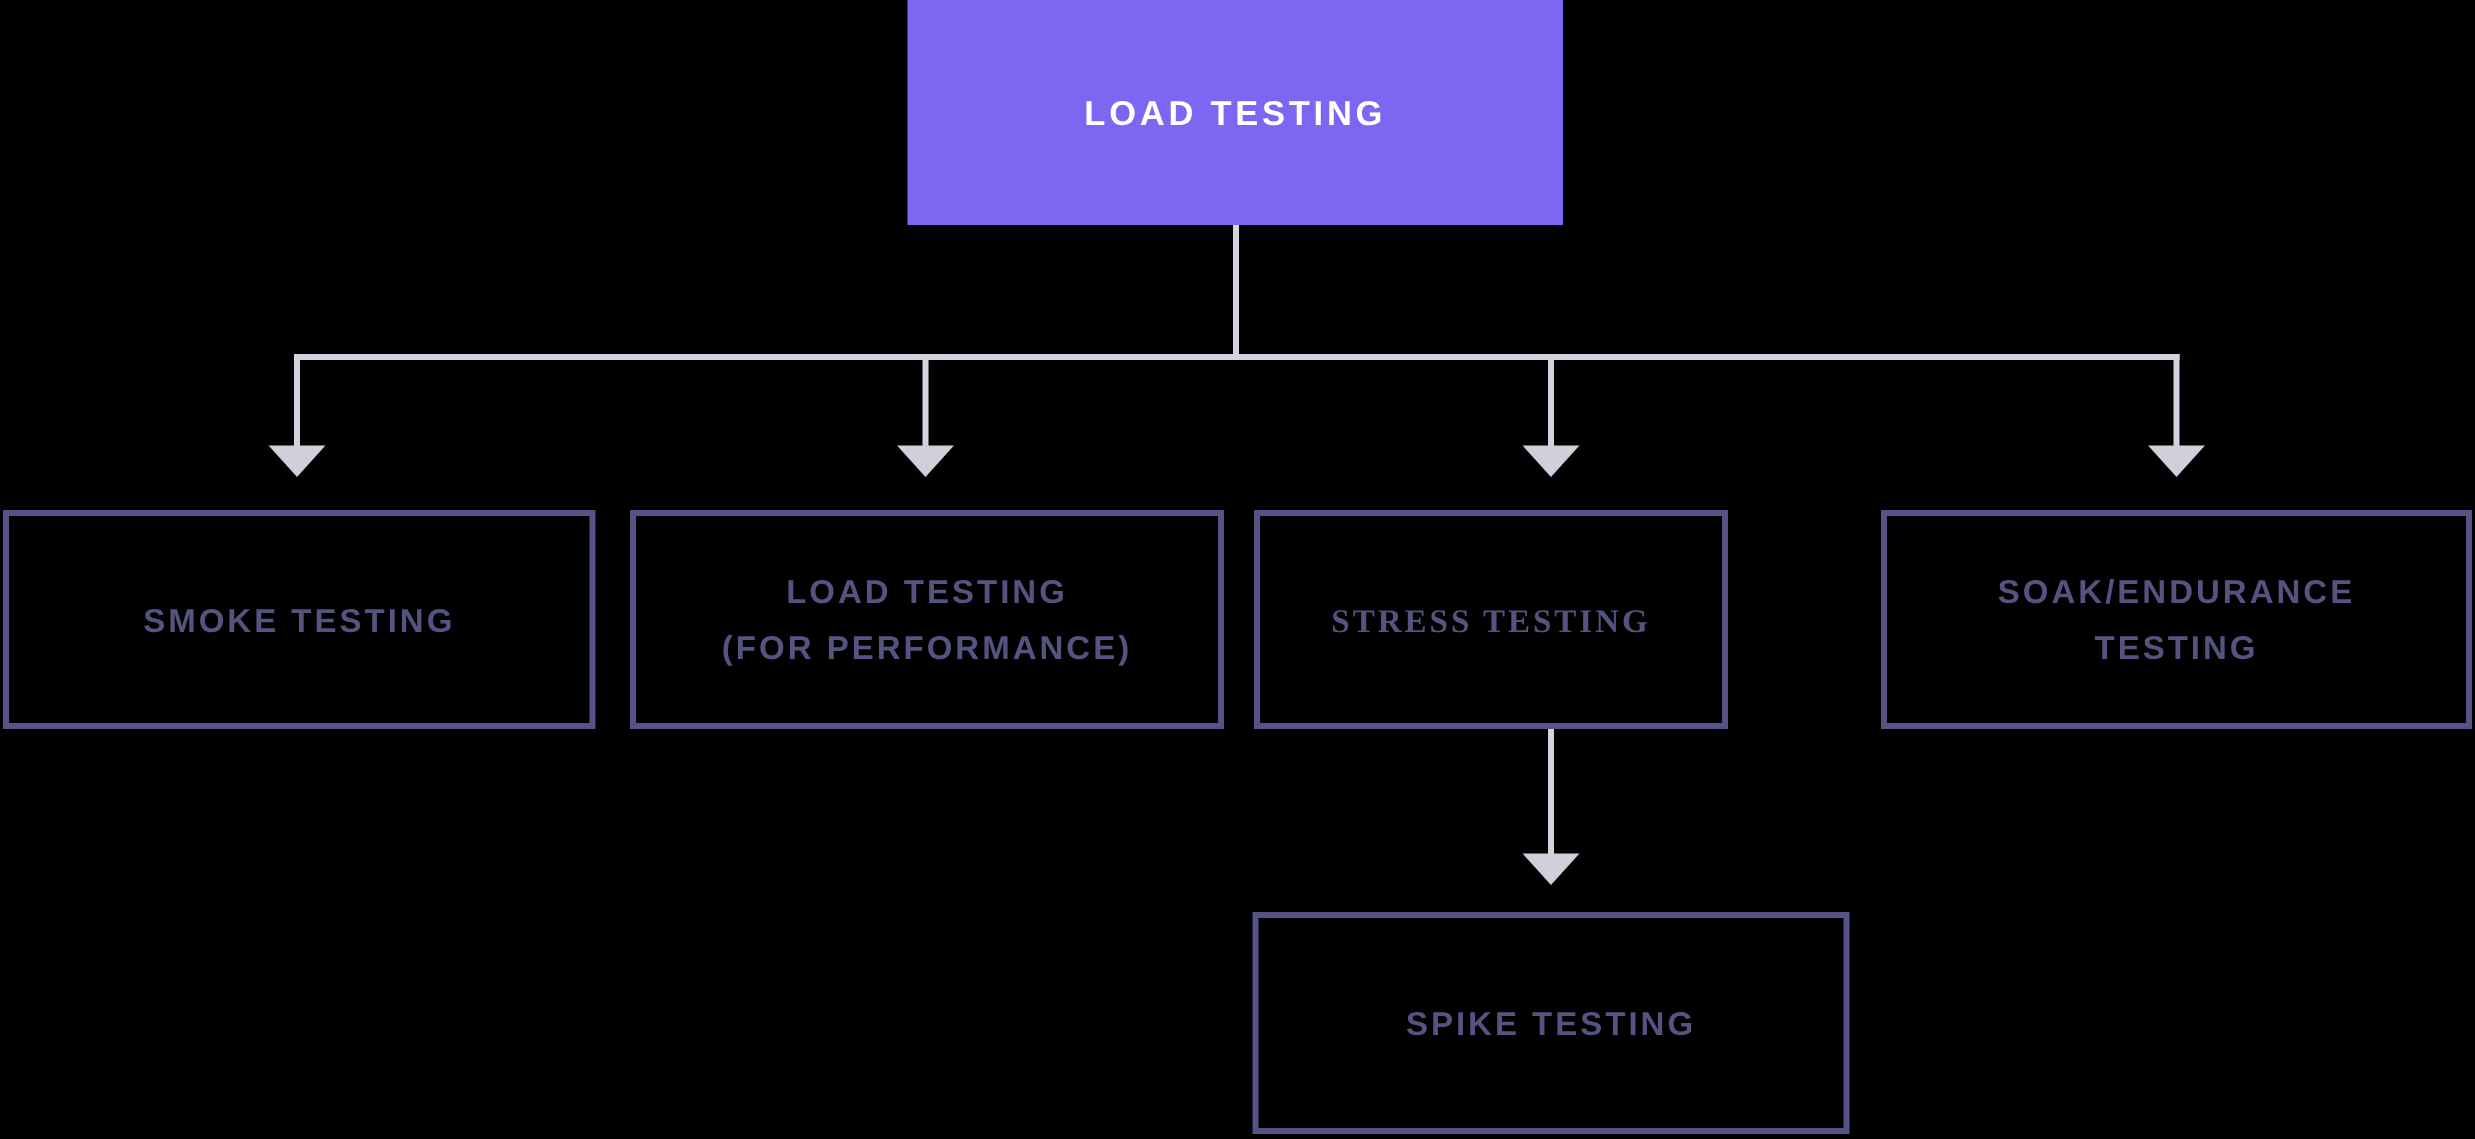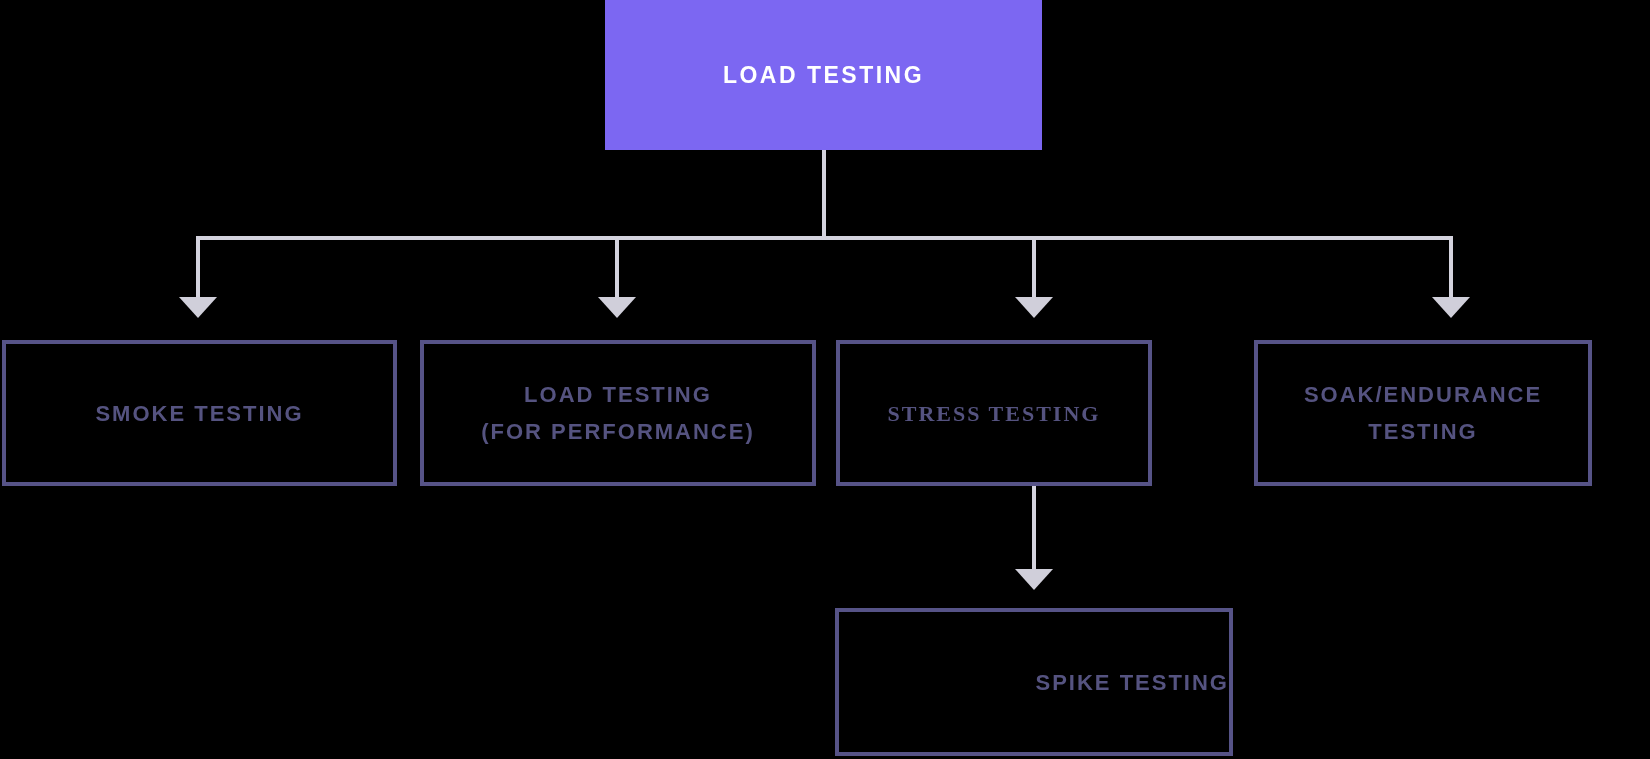--- a/index.html
+++ b/index.html
@@ -45,29 +45,28 @@
   }
   .child-node {
     top: 340px;
     height: 146px;
     background: #000000;
     border: 4px solid #565387;
   }
   .node-smoke  { left: 2px;    width: 395px; }
   .node-perf   { left: 420px;  width: 396px; }
   .node-stress { left: 836px;  width: 316px; font-family: Liberation Serif, serif; }
-  .node-soak   { left: 1254px; width: 338px; }
+  .node-soak   { left: 1254px; width: 394px; }
   .node-spike  {
     left: 835px;
     top: 608px;
     width: 398px;
     height: 148px;
     background: #000000;
     border: 4px solid #565387;
-    justify-content: flex-end;
   }
   .line {
     position: absolute;
     background: #d4d3de;
   }
   .vline { width: 4px; }
   .hline { height: 4px; }
   .line-root-drop   { left: 822px;  top: 150px; height: 87px; }
   .line-horizontal  { left: 196px;  top: 236px; width: 1257px; }
   .line-drop-1      { left: 196px;  top: 236px; height: 62px; }

